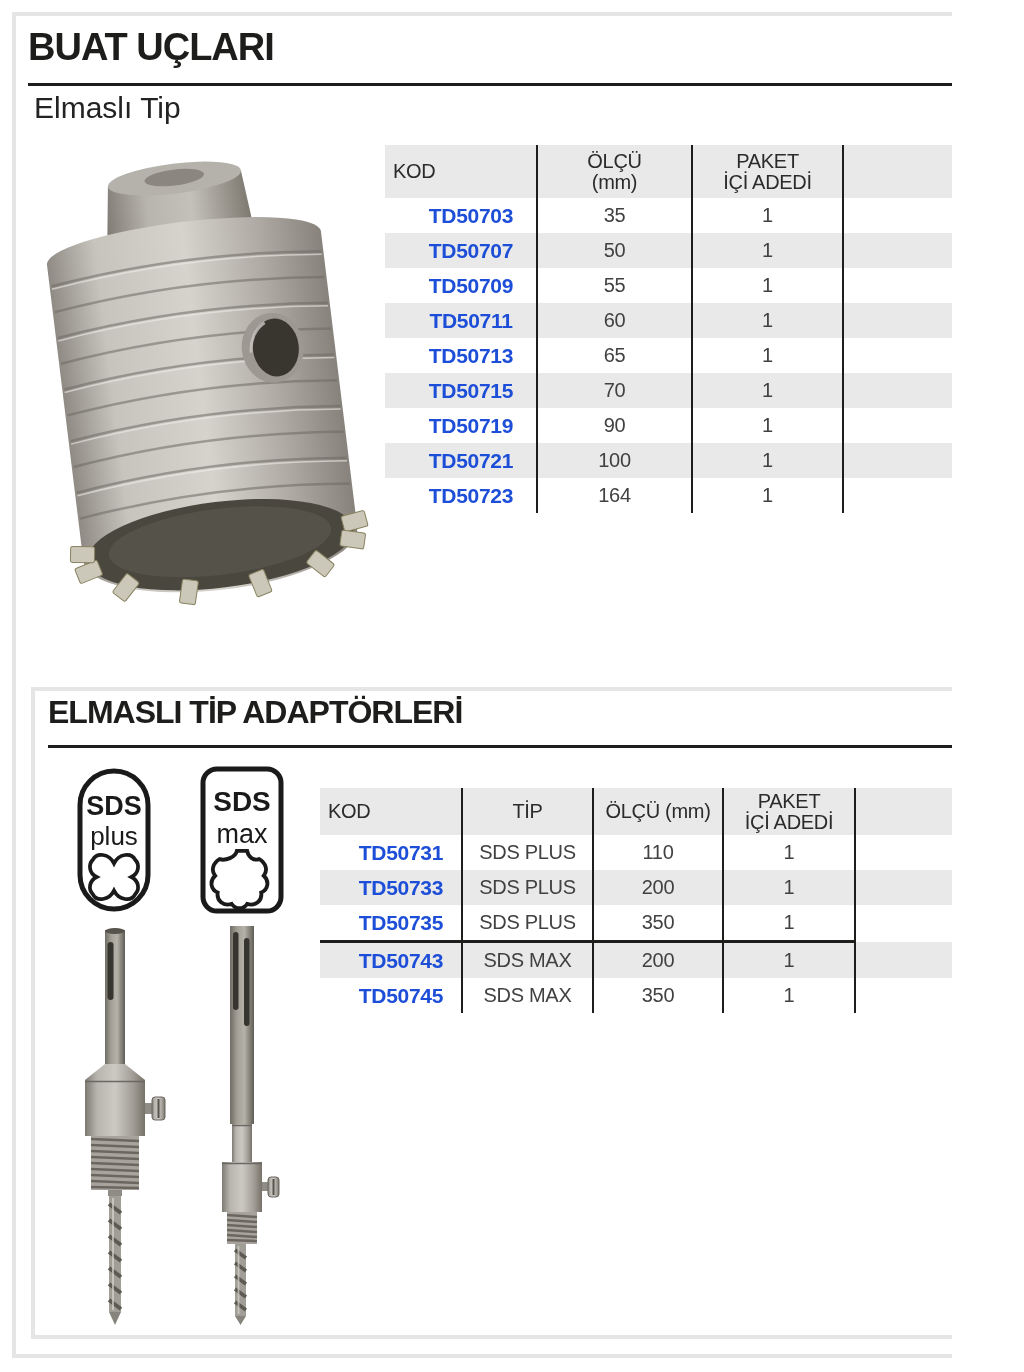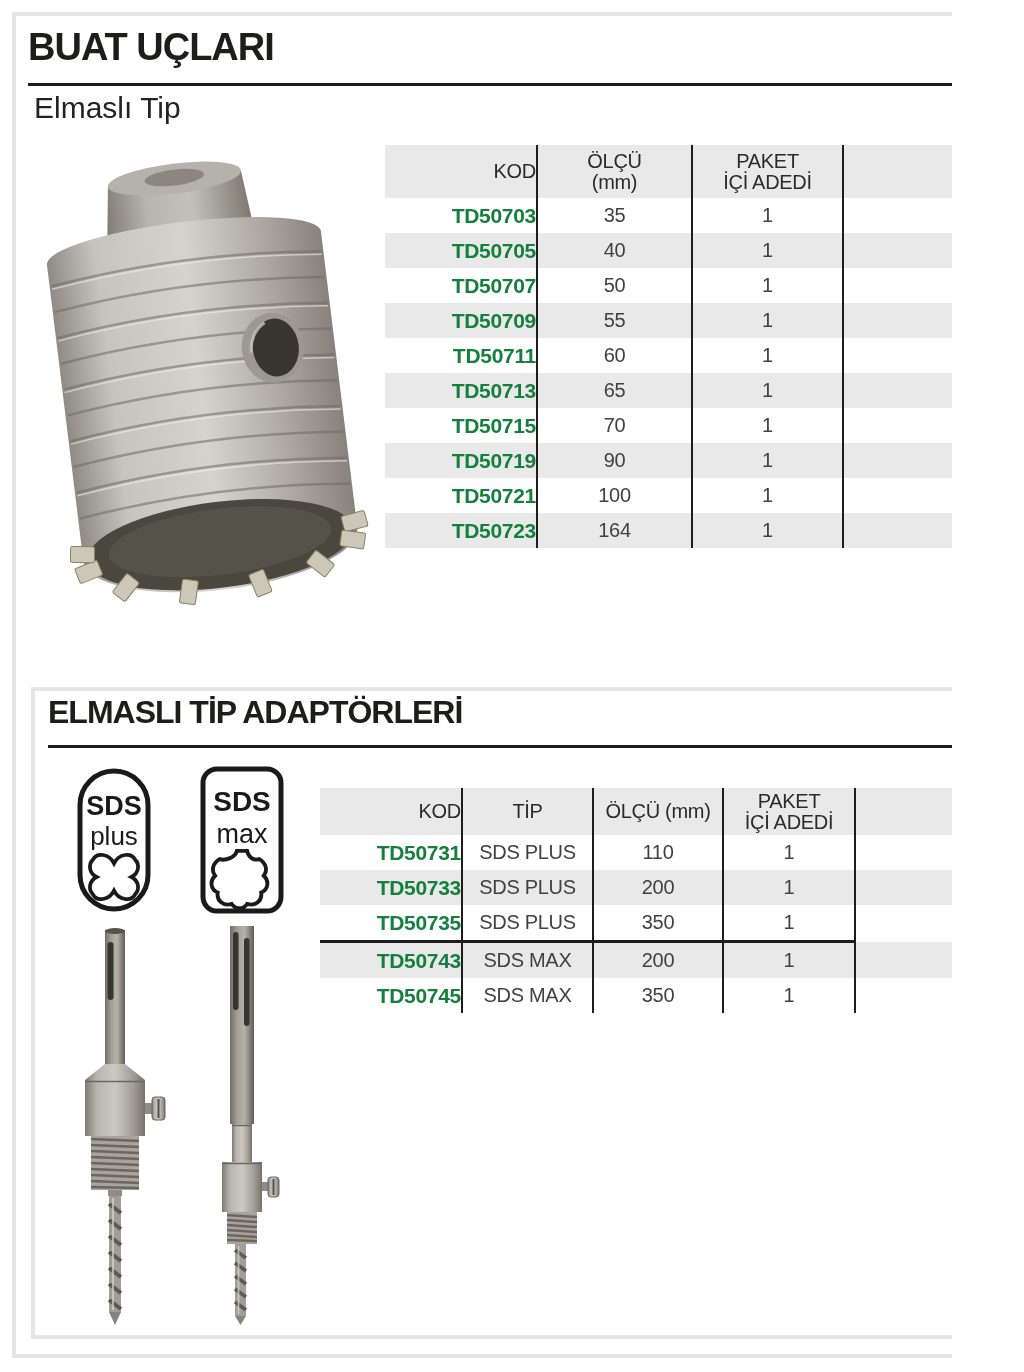--- a/index.html
+++ b/index.html
@@ -15,22 +15,22 @@
   .rule2{left:48px;top:745px;width:927px;}
   .sub{position:absolute;left:34px;top:91px;font-size:30px;color:#232323;}
   .abs{position:absolute;}
   
   .t{border-collapse:collapse;table-layout:fixed;}
   .t th,.t td{text-align:center;padding:0;overflow:hidden;white-space:nowrap;vertical-align:middle;}
   .t th{background:var(--stripe-gray,#e9e9e9);font-weight:normal;font-size:20px;line-height:21px;color:#2b2b2b;letter-spacing:-0.3px;}
   .t1 th{height:53px;}
   .t2 th{height:47px;}
   .t td{height:35px;font-size:20px;color:#414141;letter-spacing:-0.3px;}
-  .t th:first-child{text-align:right;padding-left:8px;}
-  .t td:first-child{font-weight:bold;font-size:21px;color:#15803d;text-align:right;padding-left:21px;}
+  .t th:first-child{text-align:left;padding-left:8px;}
+  .t td:first-child{font-weight:bold;font-size:21px;color:#1d4ed8;text-align:center;padding-left:21px;}
   .t th:not(:last-child),.t td:not(:last-child){border-right:2px solid var(--ink-black,#1d1d1b);}
   .t tbody tr:nth-child(even){background:var(--stripe-gray,#e9e9e9);}
   .t2 tr.sep td:nth-child(-n+4){border-top:3px solid var(--ink-black,#1d1d1b);margin-left:28px;}
   svg text{font-family:"Liberation Sans",sans-serif;}
 </style>
 </head>
 <body>
 
 <div class="page">
 
@@ -114,26 +114,20 @@
         </tr>
       </thead>
       <tbody>
         <tr>
           <td>TD50703</td>
           <td>35</td>
           <td>1</td>
           <td></td>
         </tr>
         <tr>
-          <td>TD50705</td>
-          <td>40</td>
-          <td>1</td>
-          <td></td>
-        </tr>
-        <tr>
           <td>TD50707</td>
           <td>50</td>
           <td>1</td>
           <td></td>
         </tr>
         <tr>
           <td>TD50709</td>
           <td>55</td>
           <td>1</td>
           <td></td>

